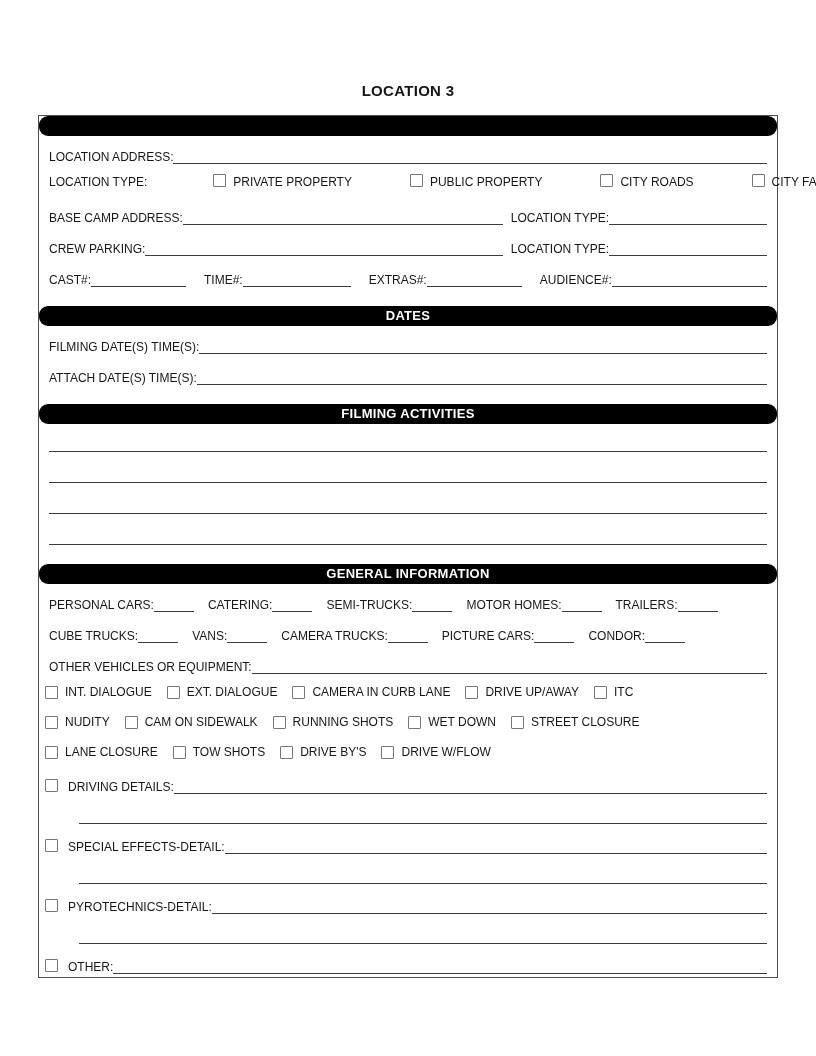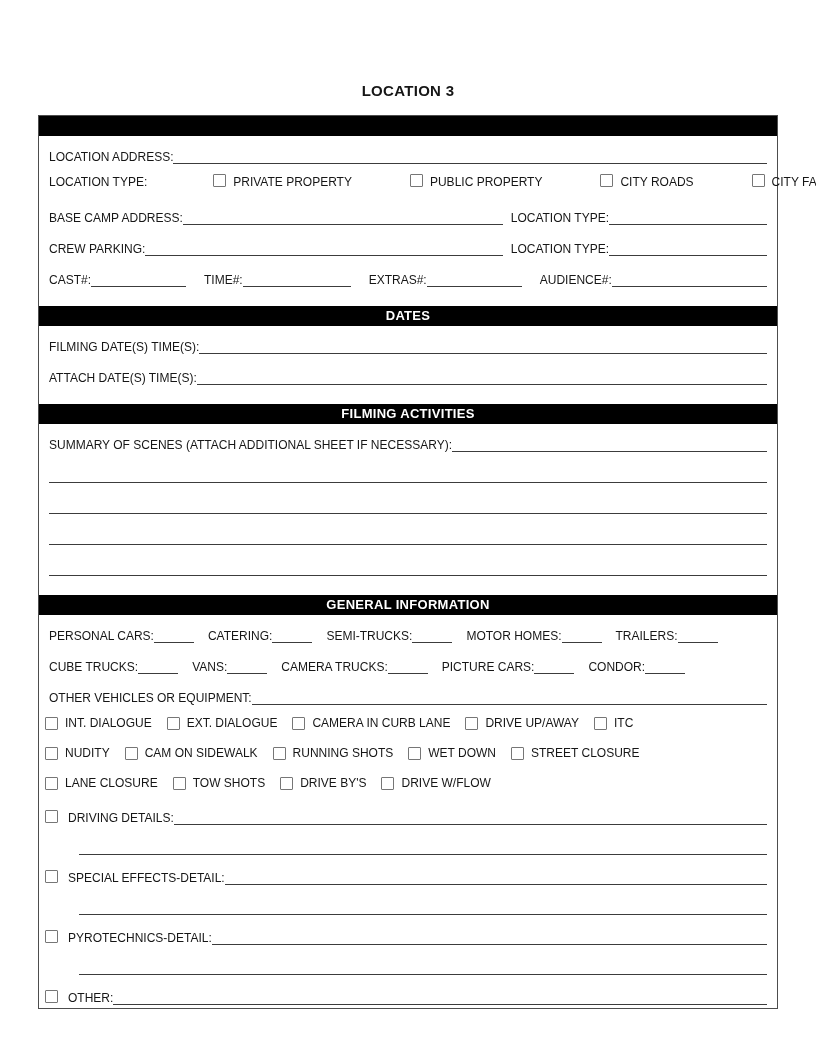--- a/index.html
+++ b/index.html
@@ -29,20 +29,21 @@
 
   .bar {
     height: 20px;
     background: #000000;
     color: #ffffff;
     font-weight: bold;
     font-size: 13px;
     line-height: 20px;
     text-align: center;
     letter-spacing: 0.3px;
+    border-radius: 9px;
   }
   .bar.mt { margin-top: 16px; }
 
   .row {
     display: flex;
     align-items: flex-end;
     height: 31px;
     padding: 0 10px 3px 10px;
   }
   .lbl { font-size: 12px; line-height: 14px; white-space: nowrap; }
@@ -170,24 +171,20 @@
       <span class="lbl">FILMING DATE(S) TIME(S):</span>
       <span class="line"></span>
     </div>
     <div class="row">
       <span class="lbl">ATTACH DATE(S) TIME(S):</span>
       <span class="line"></span>
     </div>
 
     <div class="bar mt">FILMING ACTIVITIES</div>
 
-    <div class="row">
-      <span class="lbl">SUMMARY OF SCENES (ATTACH ADDITIONAL SHEET IF NECESSARY):</span>
-      <span class="line"></span>
-    </div>
     <div class="blankrow">
       <span class="line"></span>
     </div>
     <div class="blankrow">
       <span class="line"></span>
     </div>
     <div class="blankrow">
       <span class="line"></span>
     </div>
     <div class="blankrow">

